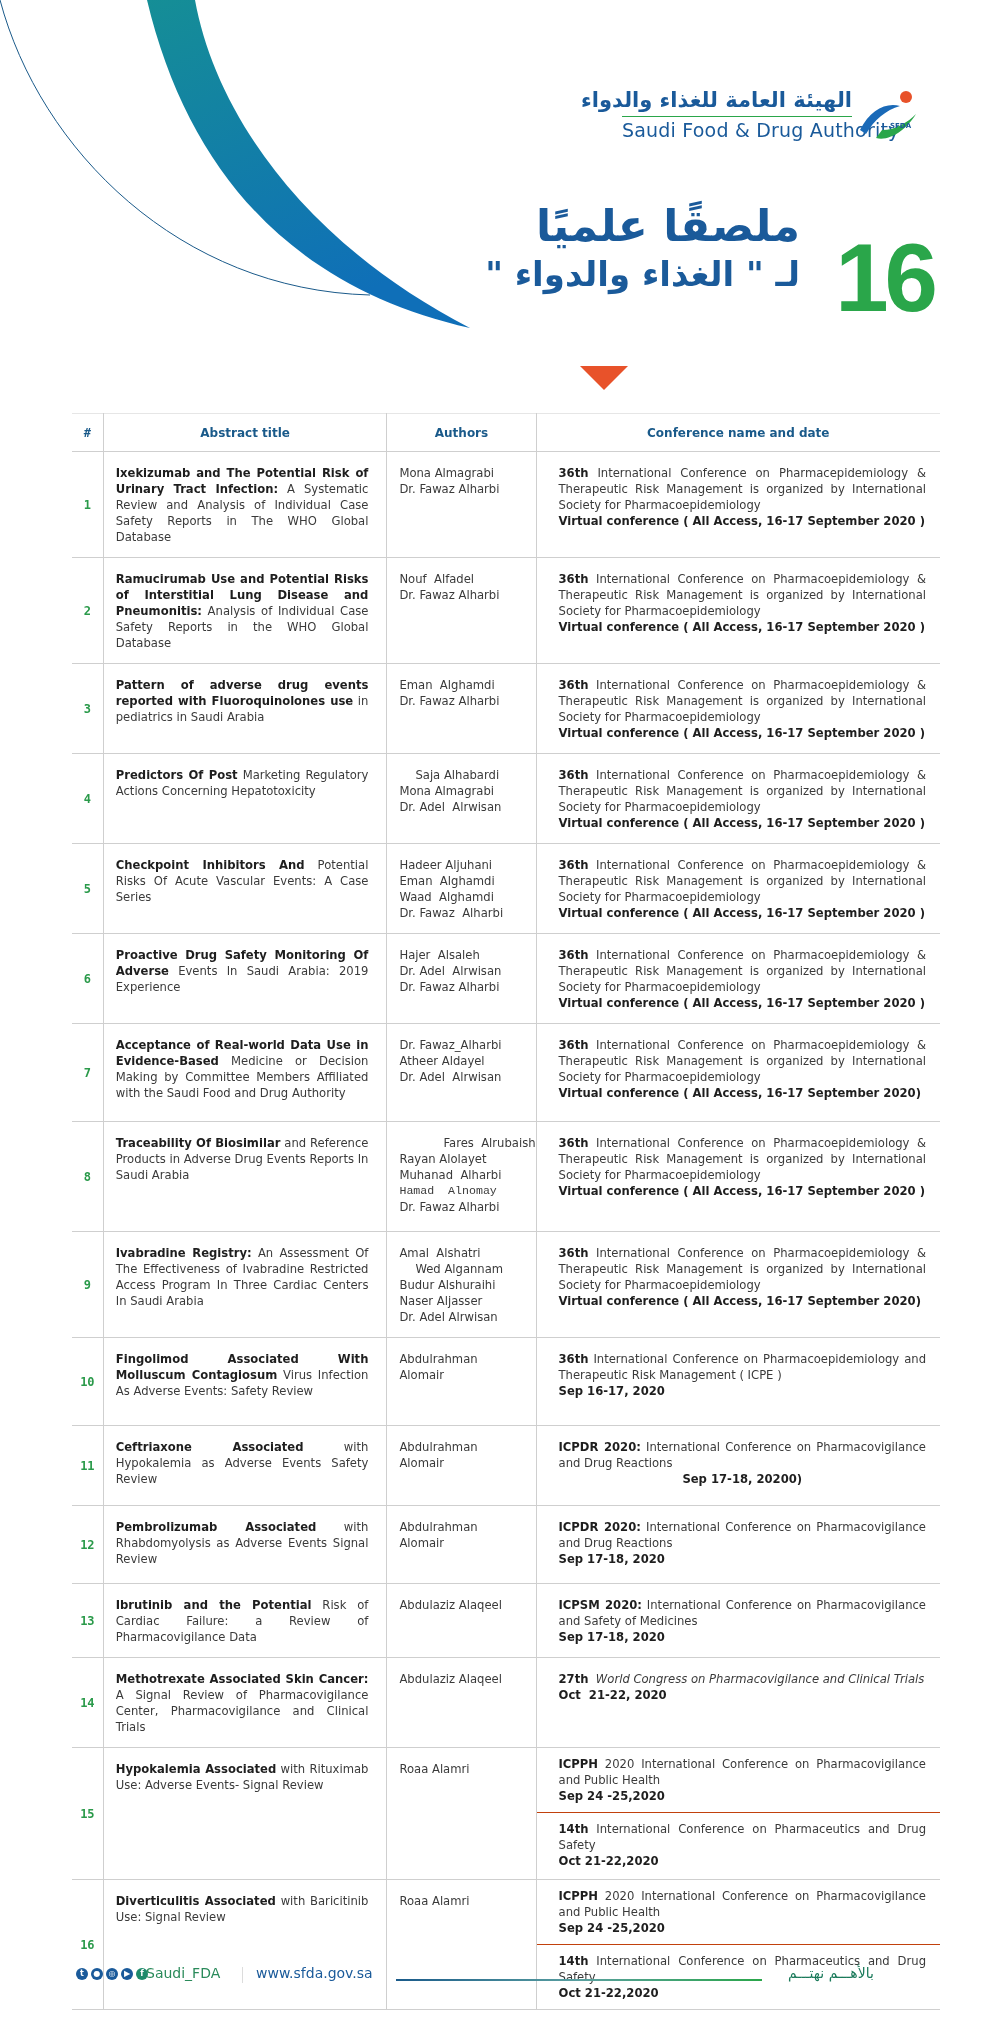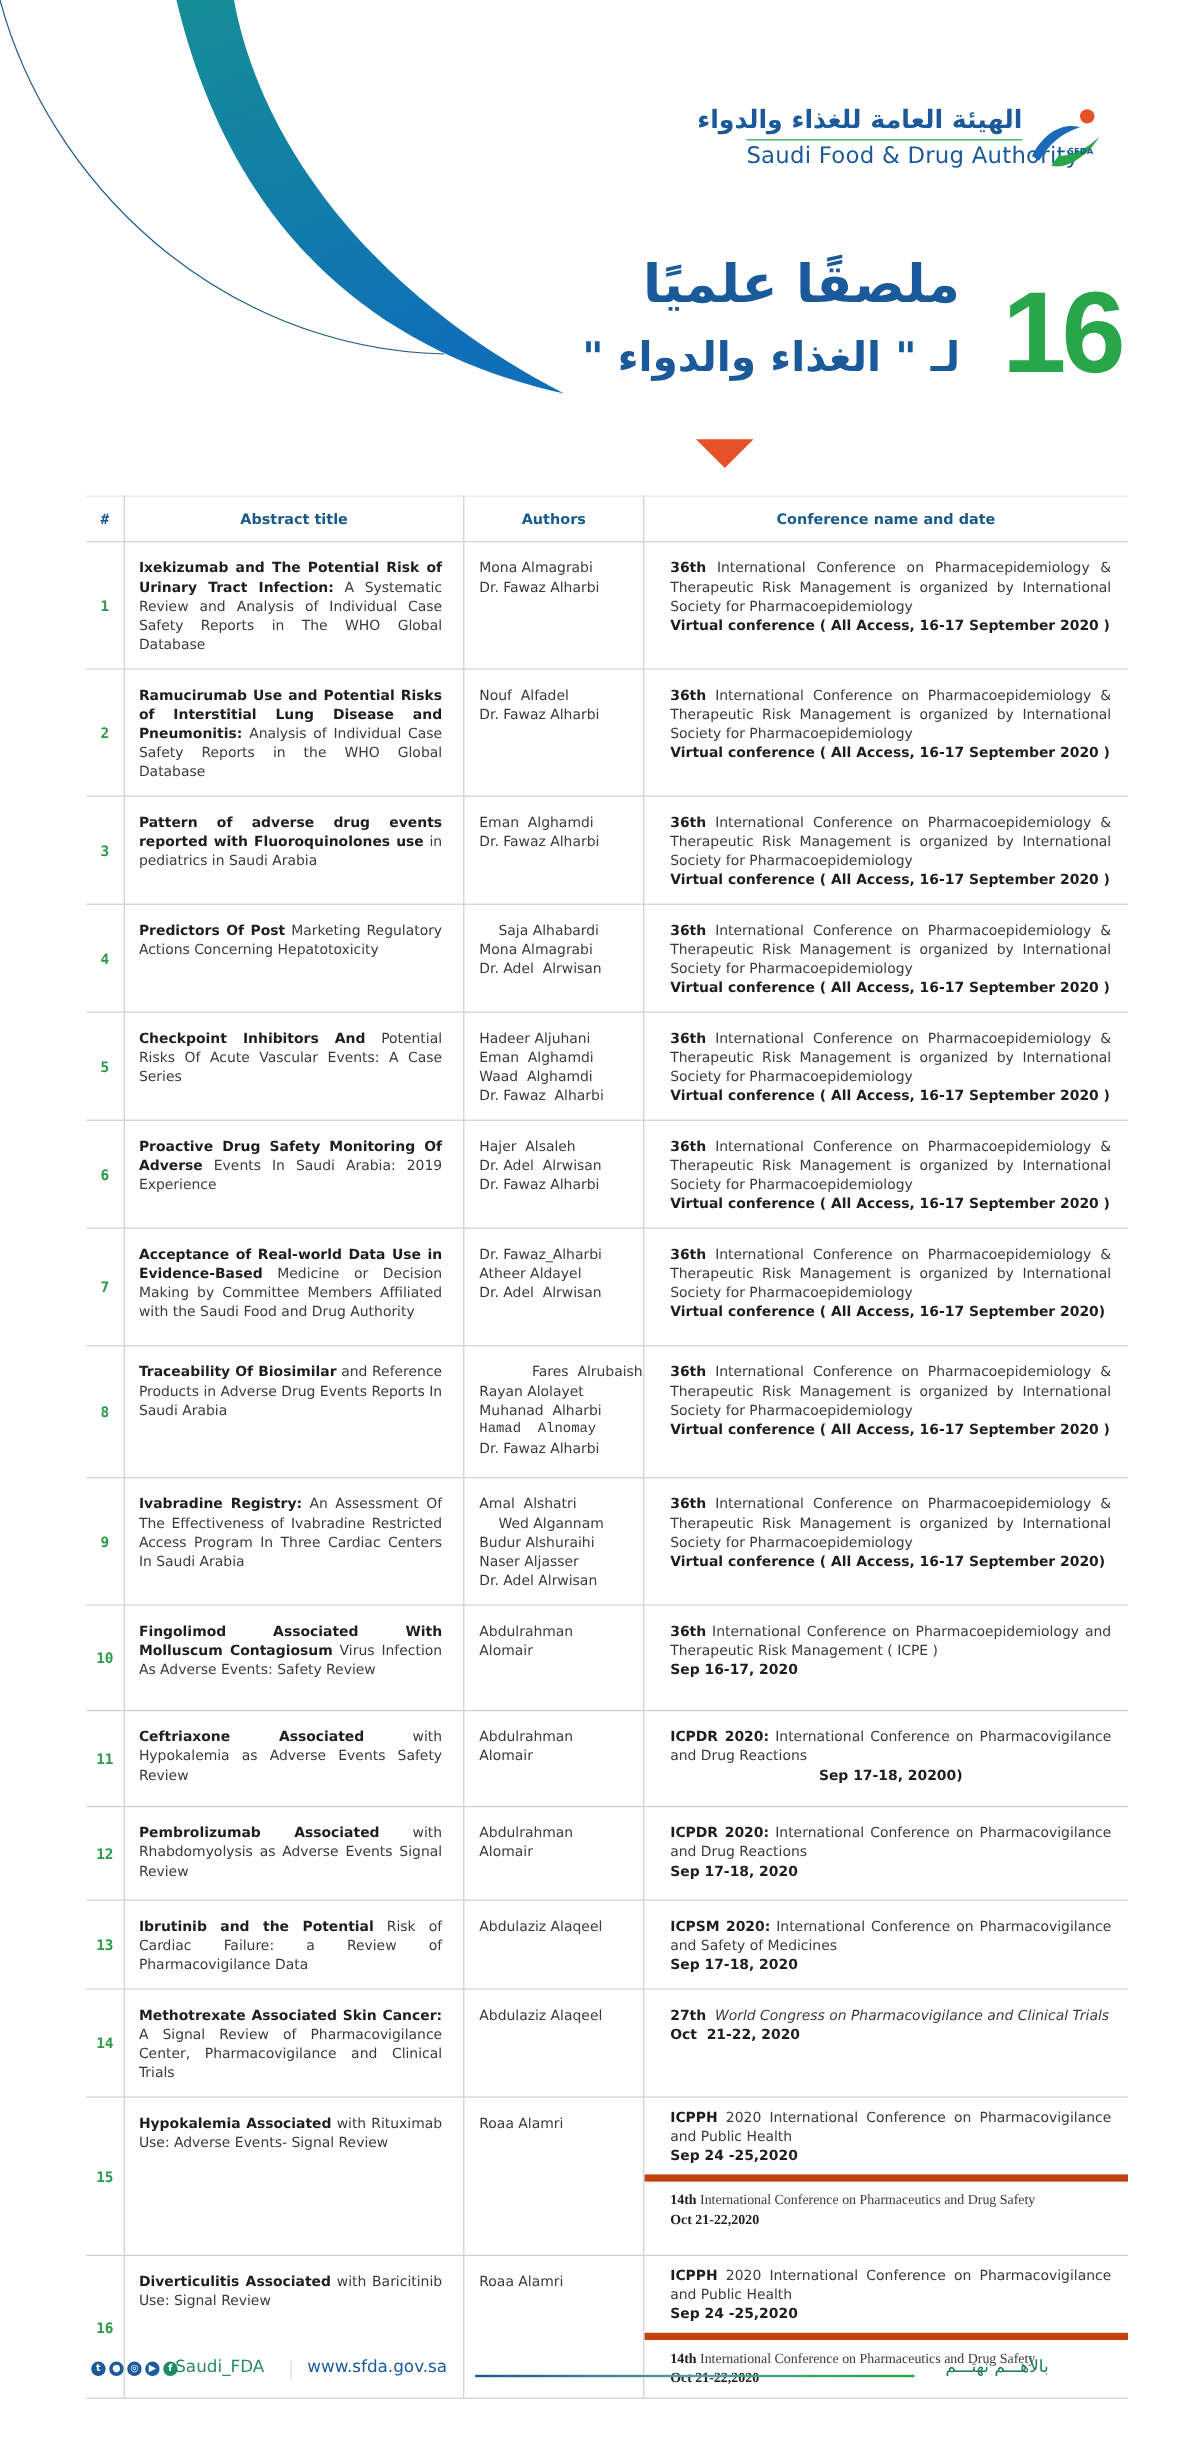--- a/index.html
+++ b/index.html
@@ -10,21 +10,21 @@
   .logo-ar { position: absolute; right: 68px; top: 0; font-size: 21px; font-weight: bold; color: #1a5a9a;
              direction: rtl; white-space: nowrap; font-family: "DejaVu Sans", sans-serif; }
   .logo-rule { position: absolute; left: 2px; right: 68px; top: 28px; height: 1px; background: #2aa64a; }
   .logo-en { position: absolute; left: 2px; top: 31px; font-size: 19px; color: #1a5a9a; white-space: nowrap;
              font-family: "DejaVu Sans", sans-serif; letter-spacing: 0.2px; }
   .logo-mark { position: absolute; right: 0; top: 0; width: 64px; height: 56px; }
 
   .hero { position: absolute; left: 500px; top: 200px; width: 440px; height: 190px; }
   .hero-lines { position: absolute; right: 140px; top: 0; text-align: right; direction: rtl; color: #1a5a9a;
                 font-weight: bold; font-family: "DejaVu Sans", sans-serif; }
-  .hero-line { display: block; white-space: nowrap; margin-top: 12px; }
+  .hero-line { display: block; white-space: nowrap; }
   .hero-line.l1 { font-size: 44px; line-height: 52px; }
   .hero-line.l2 { font-size: 34px; line-height: 44px; }
   .hero-line.l3 { font-size: 34px; line-height: 44px; }
   .hero-number { position: absolute; right: 6px; top: 28px; font-size: 96px; font-weight: bold; color: #2aa64a;
                  font-family: "Liberation Sans", sans-serif; letter-spacing: -4px; line-height: 100px; }
   .down-arrow { position: absolute; left: 580px; top: 366px; width: 0; height: 0;
                 border-left: 24px solid transparent; border-right: 24px solid transparent; border-top: 24px solid #e8522a; }
 
   table.posters { position: absolute; left: 72px; top: 413px; width: 868px; border-collapse: collapse;
                   font-family: "DejaVu Sans", sans-serif; font-size: 11.6px; line-height: 16px; }
@@ -39,21 +39,21 @@
                    color: #2a9a4a; font-weight: bold; font-family: "DejaVu Sans Mono", monospace; font-size: 12px; }
   th.num { color: #2a9a4a; }
   td.title { padding-left: 12px !important; padding-right: 18px !important; text-align: justify; border-right: 1px solid #cfcfcf; color: #3a3a3a; }
   th.title, th.auth { border-right: 1px solid #cfcfcf; }
   td.auth { padding-left: 12px !important; border-right: 1px solid #cfcfcf; color: #3a3a3a; }
   td.conf { padding-left: 22px !important; padding-right: 14px !important; color: #3a3a3a; }
   td.conf.split { padding: 0 !important; }
   .b { font-weight: bold; color: #1e1e1e; }
   .line { display: block; }
   .sub { padding: 8px 14px 8px 22px; }
-  .sub + .sub { border-top: 6px solid #c2410c; font-family: Liberation Serif, serif; }
+  .sub + .sub { border-top: 1px solid #c2410c; }
 
   .footer { position: absolute; left: 0; top: 1965px; width: 1000px; height: 40px; }
   .social { position: absolute; left: 76px; top: 3px; display: flex; gap: 3px; }
   .social span { display: inline-block; width: 12px; height: 12px; border-radius: 50%; background: #1a5a9a;
                  color: #fff; font-size: 8px; line-height: 12px; text-align: center; font-weight: bold; }
   .social span.fb { background: #1e8a6a; }
   .handle { position: absolute; left: 146px; top: 0; font-size: 14px; color: #2a8a5a; }
   .sep { position: absolute; left: 242px; top: 2px; width: 1px; height: 16px; background: #dcdcdc; }
   .website { position: absolute; left: 256px; top: 0; font-size: 14px; color: #1a5a9a; }
   .foot-rule { position: absolute; left: 396px; top: 14px; width: 366px; height: 2px;

